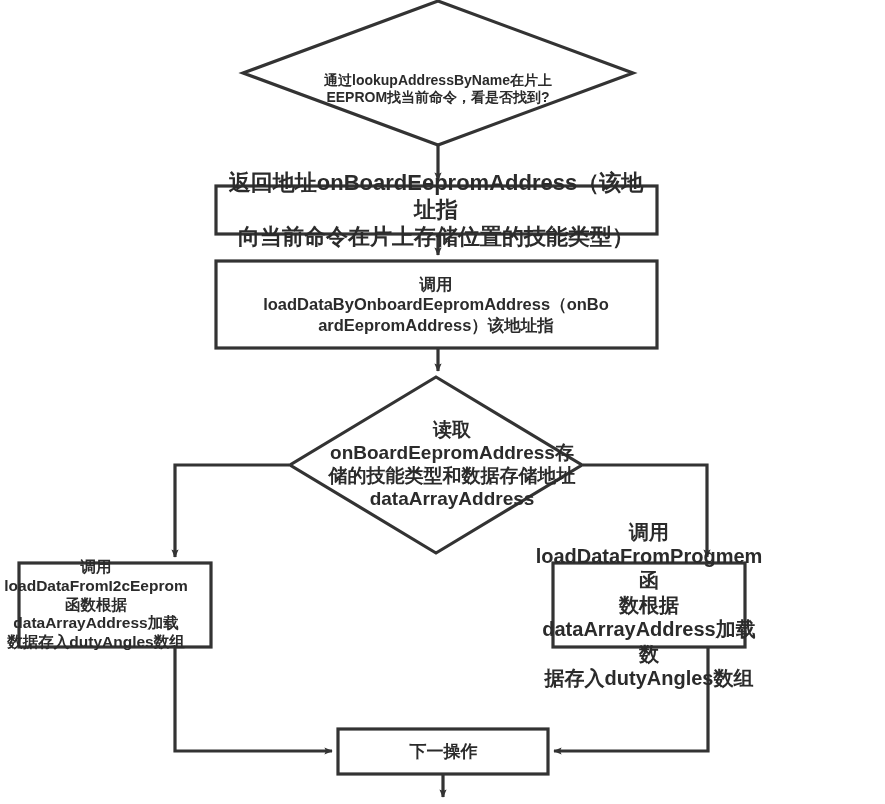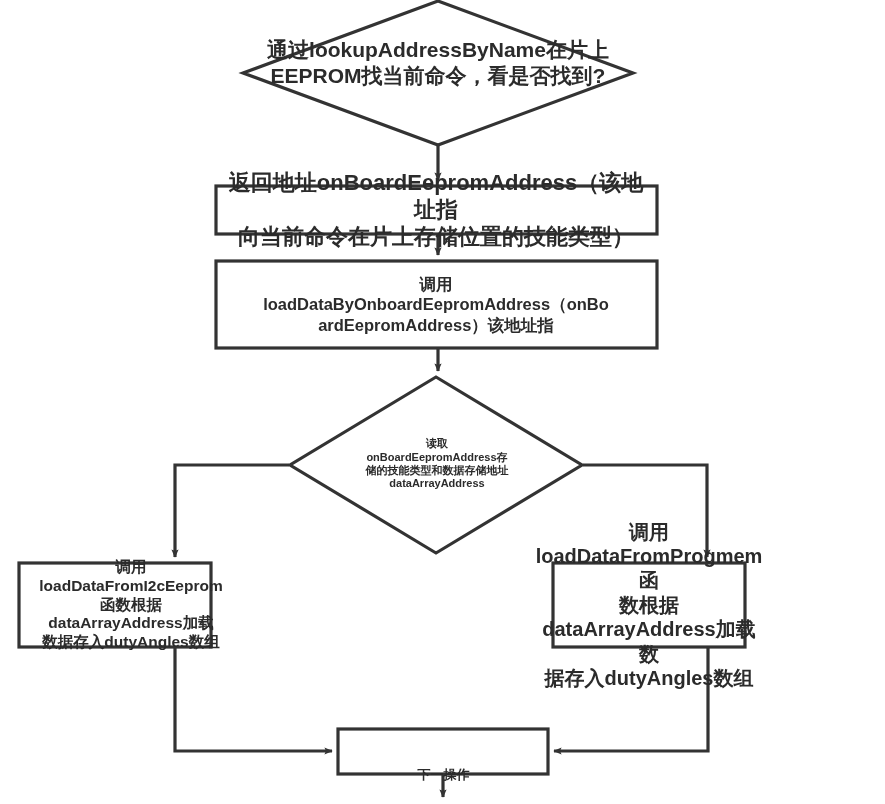--- a/index.html
+++ b/index.html
@@ -30,68 +30,66 @@
     text-align: center;
     font-weight: bold;
     color: #2b2b2b;
     font-family: "Liberation Sans", "DejaVu Sans", sans-serif;
     line-height: 1.22;
     white-space: pre-line;
     pointer-events: none;
   }
   .t-decision-top {
     left: 243px;
-    top: 32px;
+    top: 58px;
     width: 390px;
     height: 62px;
-    font-size: 21px;
+    font-size: 14px;
   }
   .t-box-return {
     left: 219px;
     top: 188px;
     width: 434px;
     height: 45px;
     font-size: 22px;
   }
   .t-box-call {
     left: 219px;
     top: 263px;
     width: 434px;
     height: 83px;
     font-size: 16.5px;
   }
   .t-decision-read {
-    left: 261px;
+    left: 276px;
     top: 412px;
     width: 352px;
     height: 104px;
-    font-size: 11px;
+    font-size: 19px;
   }
   .t-box-i2c {
     left: 22px;
     top: 565px;
     width: 148px;
     height: 80px;
     font-size: 15.5px;
-    padding-left: 35px;
   }
   .t-box-progmem {
     left: 556px;
     top: 565px;
     width: 186px;
     height: 80px;
     font-size: 20px;
   }
   .t-box-next {
     left: 339px;
     top: 730px;
     width: 209px;
     height: 44px;
-    font-size: 13px;
-    margin-top: 23px;
+    font-size: 17px;
   }
 </style>
 </head>
 <body>
 
 <div id="canvas">
 
   <svg id="flow-svg" viewBox="0 0 885 804">
     <defs>
       <marker id="arrowhead" markerWidth="9" markerHeight="9" refX="7.6" refY="4" orient="auto" markerUnits="userSpaceOnUse">

